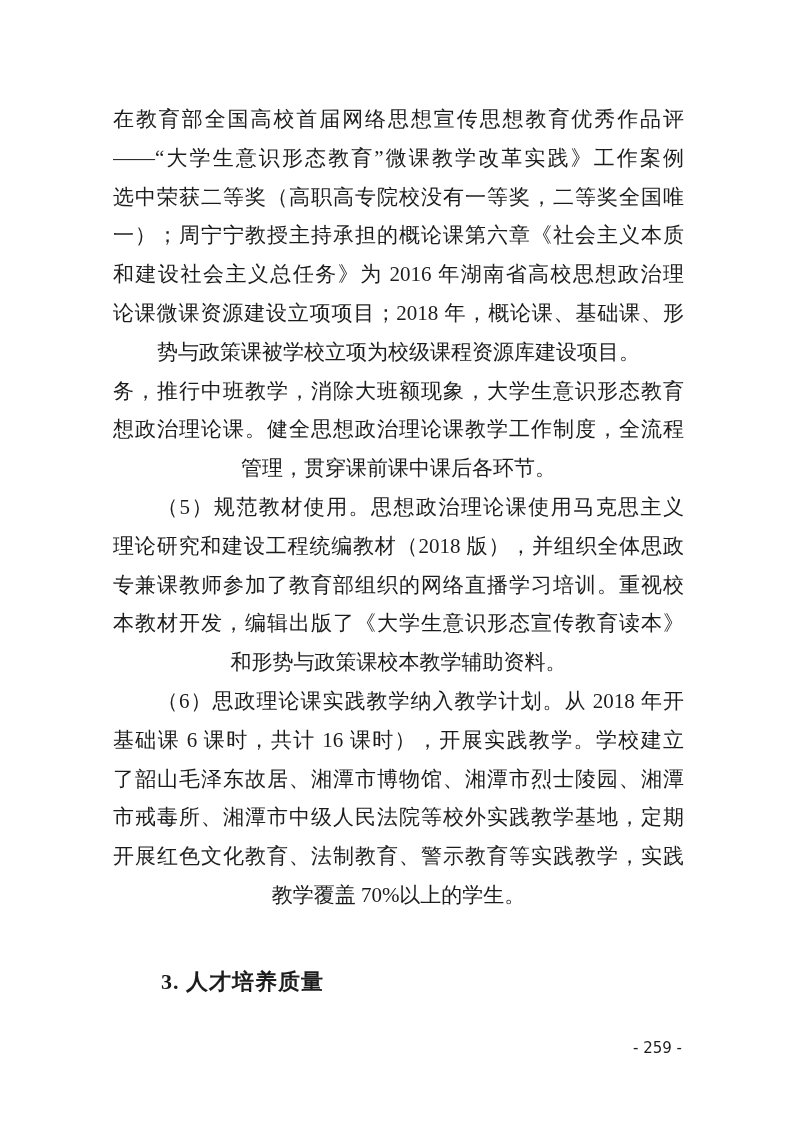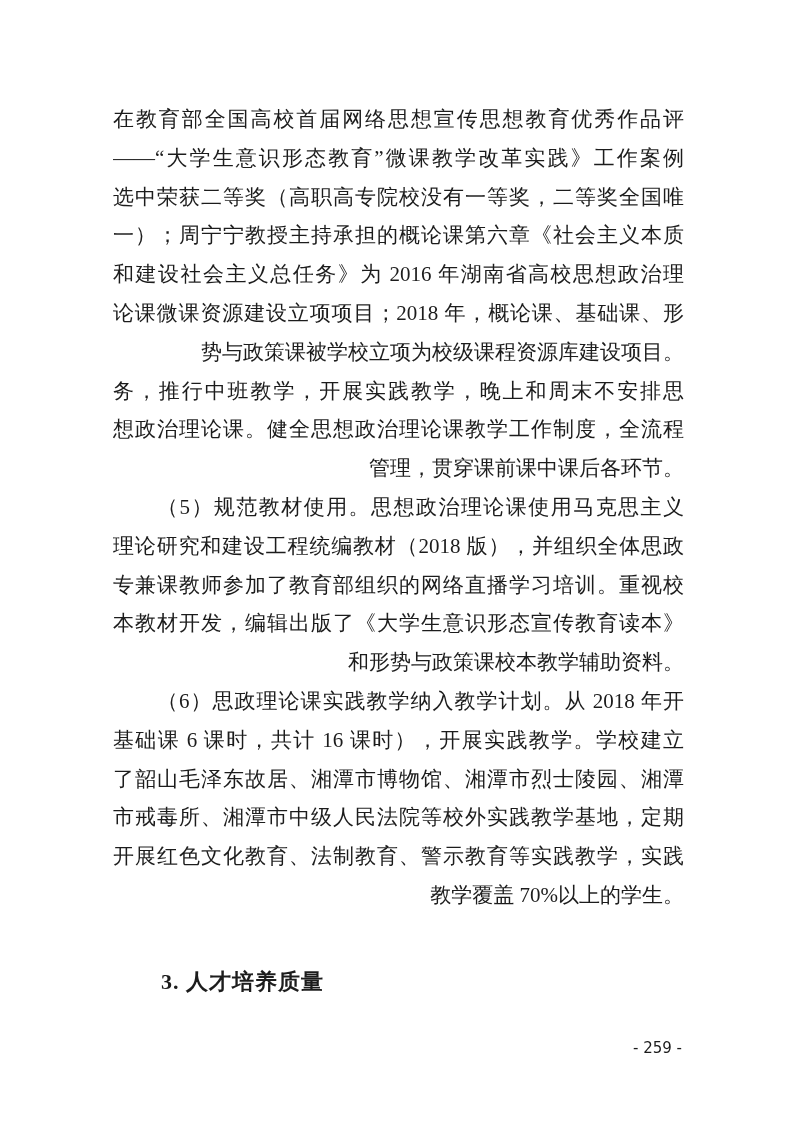--- a/index.html
+++ b/index.html
@@ -20,21 +20,21 @@
     top: 100px;
     width: 571px;
     font-size: 21px;
     line-height: 38.8px;
   }
   .para { margin: 0; }
   .ln {
     height: 38.8px;
     overflow: hidden;
     white-space: normal;
-    text-align: right;
+    text-align: center;
   }
   
   .jf {
     text-align: justify;
     text-align-last: justify;
   }
   
   .ind { padding-left: 44px; }
   .heading {
     height: 38.8px;
@@ -68,21 +68,21 @@
       <div class="ln jf">在教育部全国高校首届网络思想宣传思想教育优秀作品评</div>
       <div class="ln jf">——“大学生意识形态教育”微课教学改革实践》工作案例</div>
       <div class="ln jf">选中荣获二等奖（高职高专院校没有一等奖，二等奖全国唯</div>
       <div class="ln jf">一）；周宁宁教授主持承担的概论课第六章《社会主义本质</div>
       <div class="ln jf">和建设社会主义总任务》为 2016 年湖南省高校思想政治理</div>
       <div class="ln jf">论课微课资源建设立项项目；2018 年，概论课、基础课、形</div>
       <div class="ln">势与政策课被学校立项为校级课程资源库建设项目。</div>
     </div>
 
     <div class="para">
-      <div class="ln jf">务，推行中班教学，开展实践教学，晚上和周末不安排思</div>
+      <div class="ln jf">务，推行中班教学，消除大班额现象，大学生意识形态教育</div>
       <div class="ln jf">想政治理论课。健全思想政治理论课教学工作制度，全流程</div>
       <div class="ln">管理，贯穿课前课中课后各环节。</div>
     </div>
 
     <div class="para">
       <div class="ln jf ind">（5）规范教材使用。思想政治理论课使用马克思主义</div>
       <div class="ln jf">理论研究和建设工程统编教材（2018 版），并组织全体思政</div>
       <div class="ln jf">专兼课教师参加了教育部组织的网络直播学习培训。重视校</div>
       <div class="ln jf">本教材开发，编辑出版了《大学生意识形态宣传教育读本》</div>
       <div class="ln">和形势与政策课校本教学辅助资料。</div>

